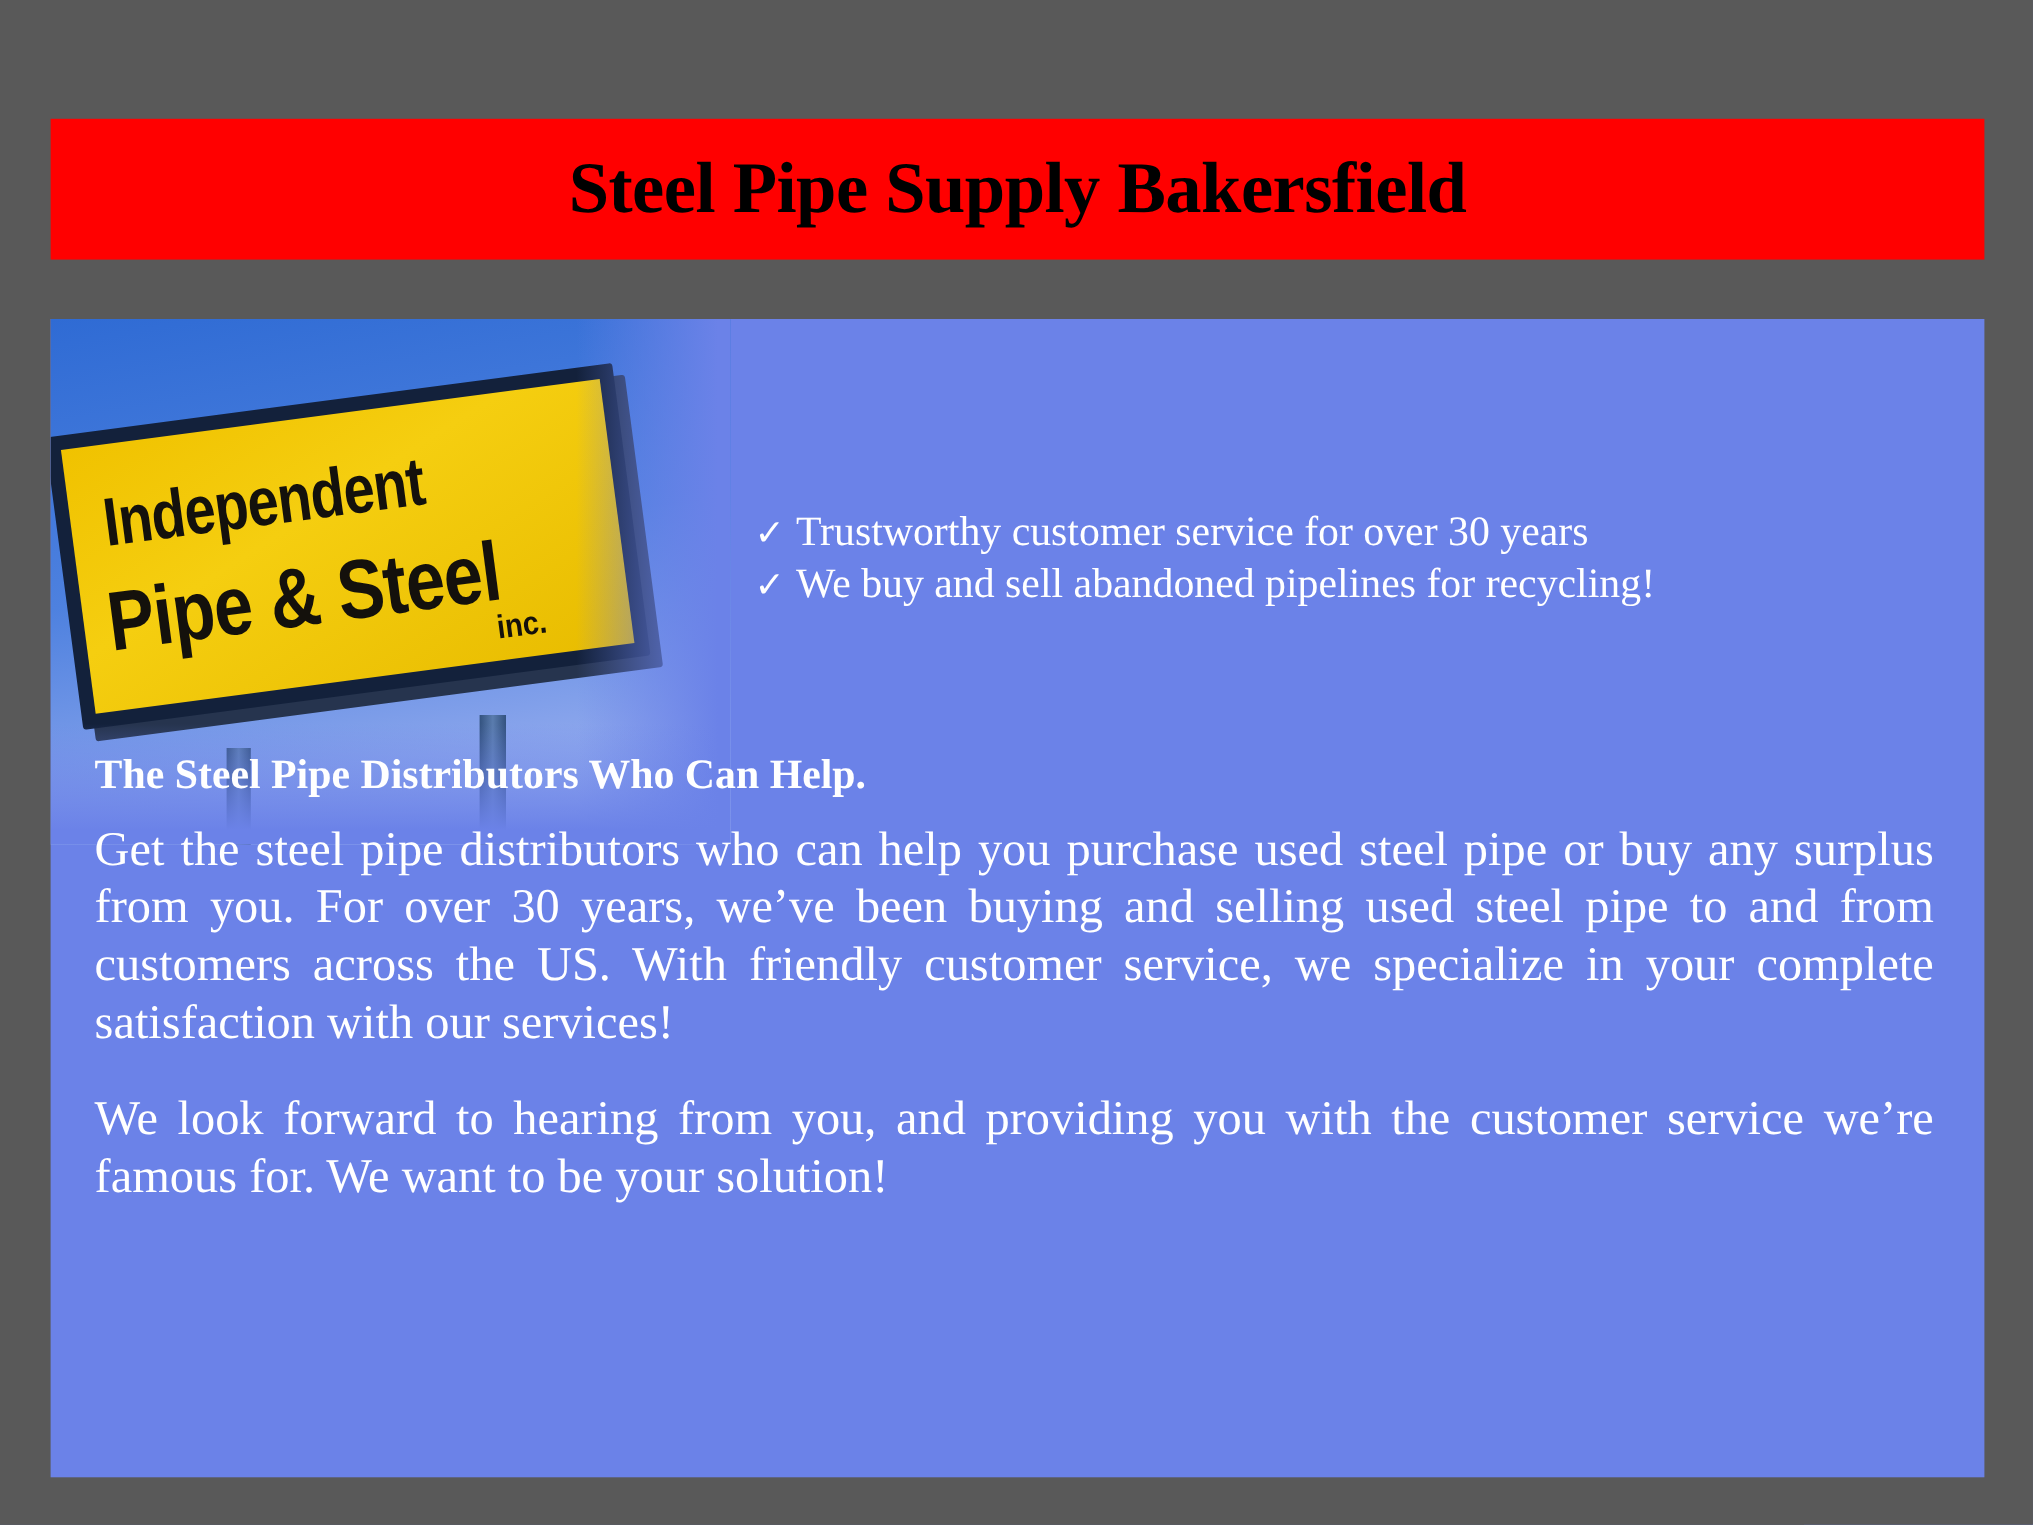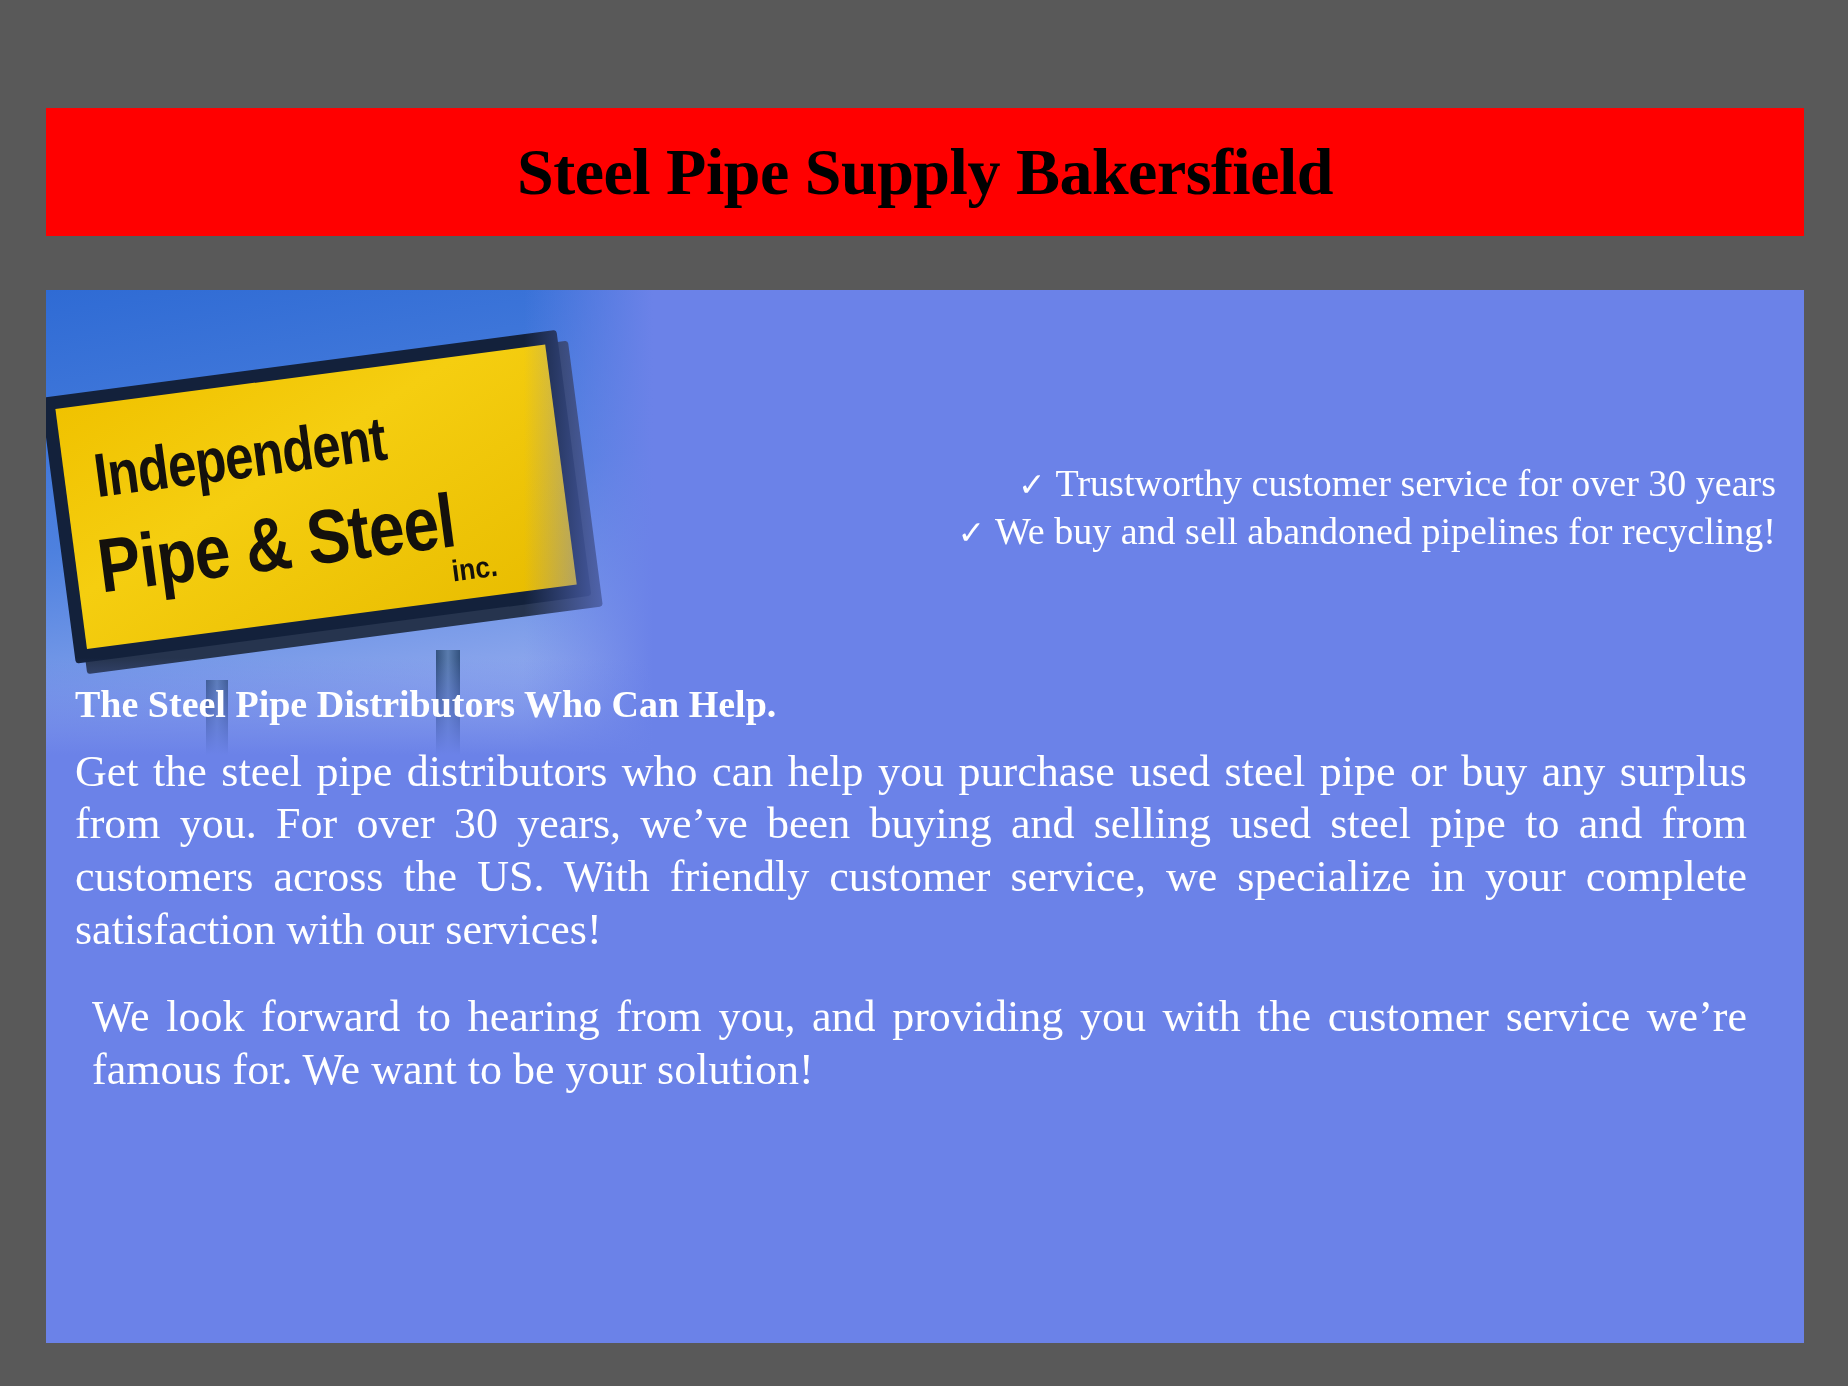--- a/index.html
+++ b/index.html
@@ -160,45 +160,45 @@
     display: block;
     margin: 0 0 2px 0;
     text-align: justify;
     text-justify: inter-word;
   }
   .bullet .chk {
     font-family: "DejaVu Sans", sans-serif;
     font-size: 33px;
     margin-right: 10px;
   }
-  .bullet.nojust { text-align: right; }
+  .bullet.nojust { text-align: left; }
 
   
   .body-block {
     position: absolute;
-    left: 29px;
+    left: 40px;
     top: 392px;
     width: 1672px;
     color: #FFFFFF;
   }
   .sub-head {
     font-weight: bold;
     font-size: 38px;
     line-height: 1.2;
     margin-bottom: 18px;
     white-space: nowrap;
   }
   .para {
     font-size: 44px;
     line-height: 1.2;
     text-align: justify;
     text-justify: inter-word;
     margin: 0 0 34px 0;
   }
-  .para.last { text-align: justify; margin-left: 17px; }
+  .para.last { text-align: justify; }
 </style>
 </head>
 <body>
 
 <div class="slide">
 
   <div class="title-bar">
     <div class="title-text">Steel Pipe Supply Bakersfield</div>
   </div>
 

